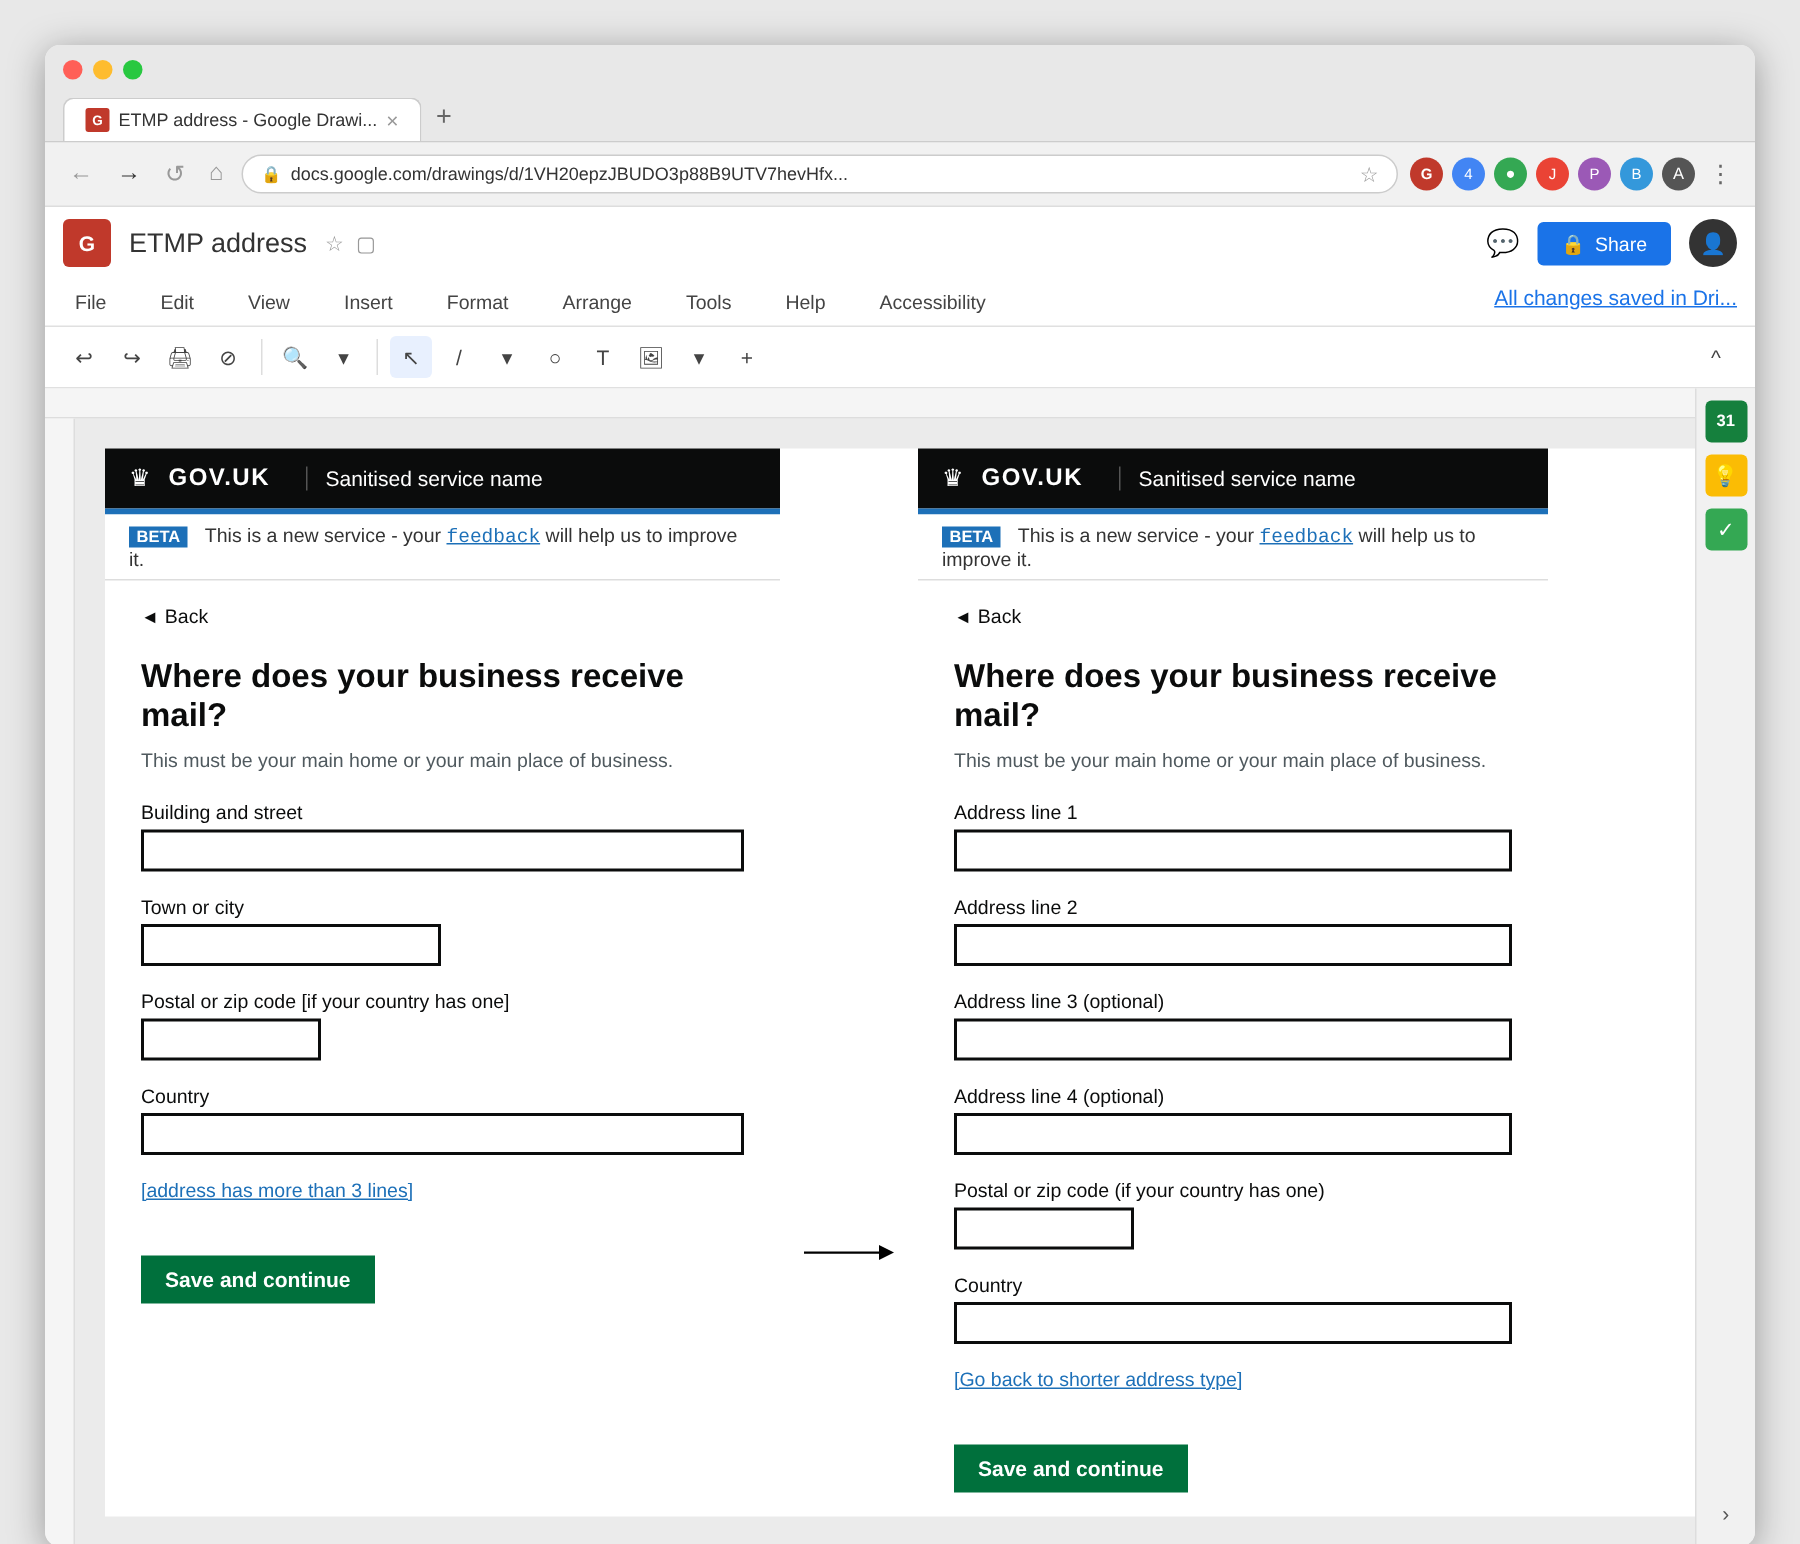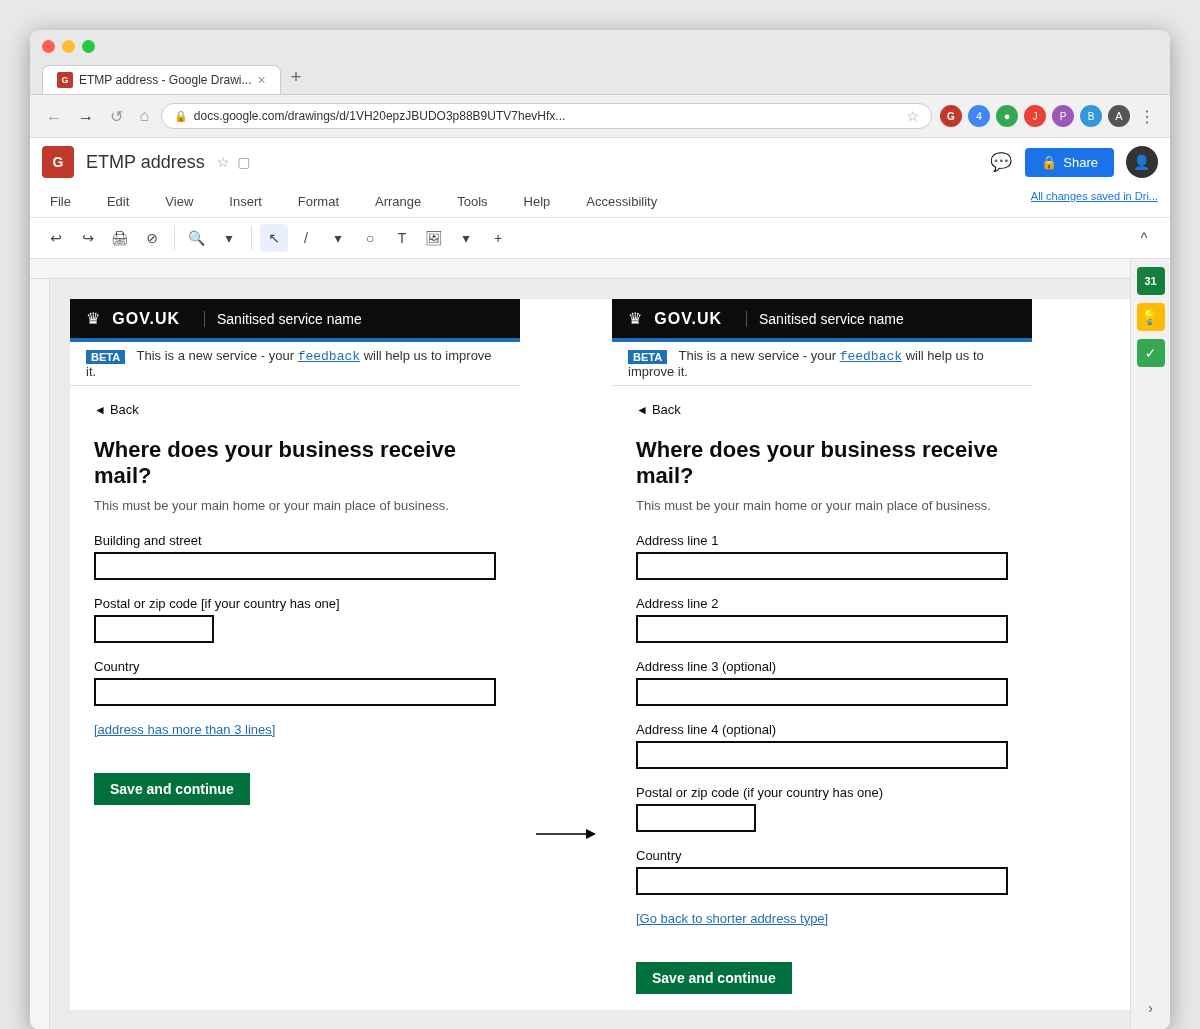--- a/index.html
+++ b/index.html
@@ -83,21 +83,21 @@
       background: #1a73e8; color: white; border: none; border-radius: 4px;
       padding: 7px 16px; font-size: 13px; cursor: pointer; display: flex; align-items: center; gap: 6px;
     }
     .avatar { width: 32px; height: 32px; border-radius: 50%; background: #333; overflow: hidden; display: flex; align-items: center; justify-content: center; }
 
     .menu-bar {
       display: flex; gap: 20px; padding: 4px 0;
       font-size: 13px; color: #444;
     }
     .menu-item { padding: 4px 8px; cursor: pointer; border-radius: 3px; }
-    .autosave-text { margin-left: auto; color: #1a73e8; font-size: 11px; text-decoration: underline; cursor: pointer; }
+    .autosave-text { margin-left: auto; color: #1a73e8; font-size: 14px; text-decoration: underline; cursor: pointer; }
 
     
     .drawing-toolbar {
       background: #fff;
       border-bottom: 1px solid #e0e0e0;
       display: flex; align-items: center; gap: 4px;
       padding: 6px 12px;
     }
     .dtool-btn {
       background: none; border: none; cursor: pointer;
@@ -332,20 +332,24 @@
             <span> Back</span>
           </a>
           <h1 class="form-heading">Where does your business receive mail?</h1>
           <p class="form-hint">This must be your main home or your main place of business.</p>
 
           <div class="form-group">
             <label class="form-label">Building and street</label>
             <input class="form-input input-full" type="text" style="">
           </div>
 
+          <div class="form-group">
+            <label class="form-label">Town or city</label>
+            <input class="form-input input-medium" type="text" style="">
+          </div>
 
           <div class="form-group">
             <label class="form-label">Postal or zip code  [if your country has one]</label>
             <input class="form-input input-short" type="text" style="">
           </div>
 
           <div class="form-group">
             <label class="form-label">Country</label>
             <input class="form-input input-full" type="text" style="">
           </div>

